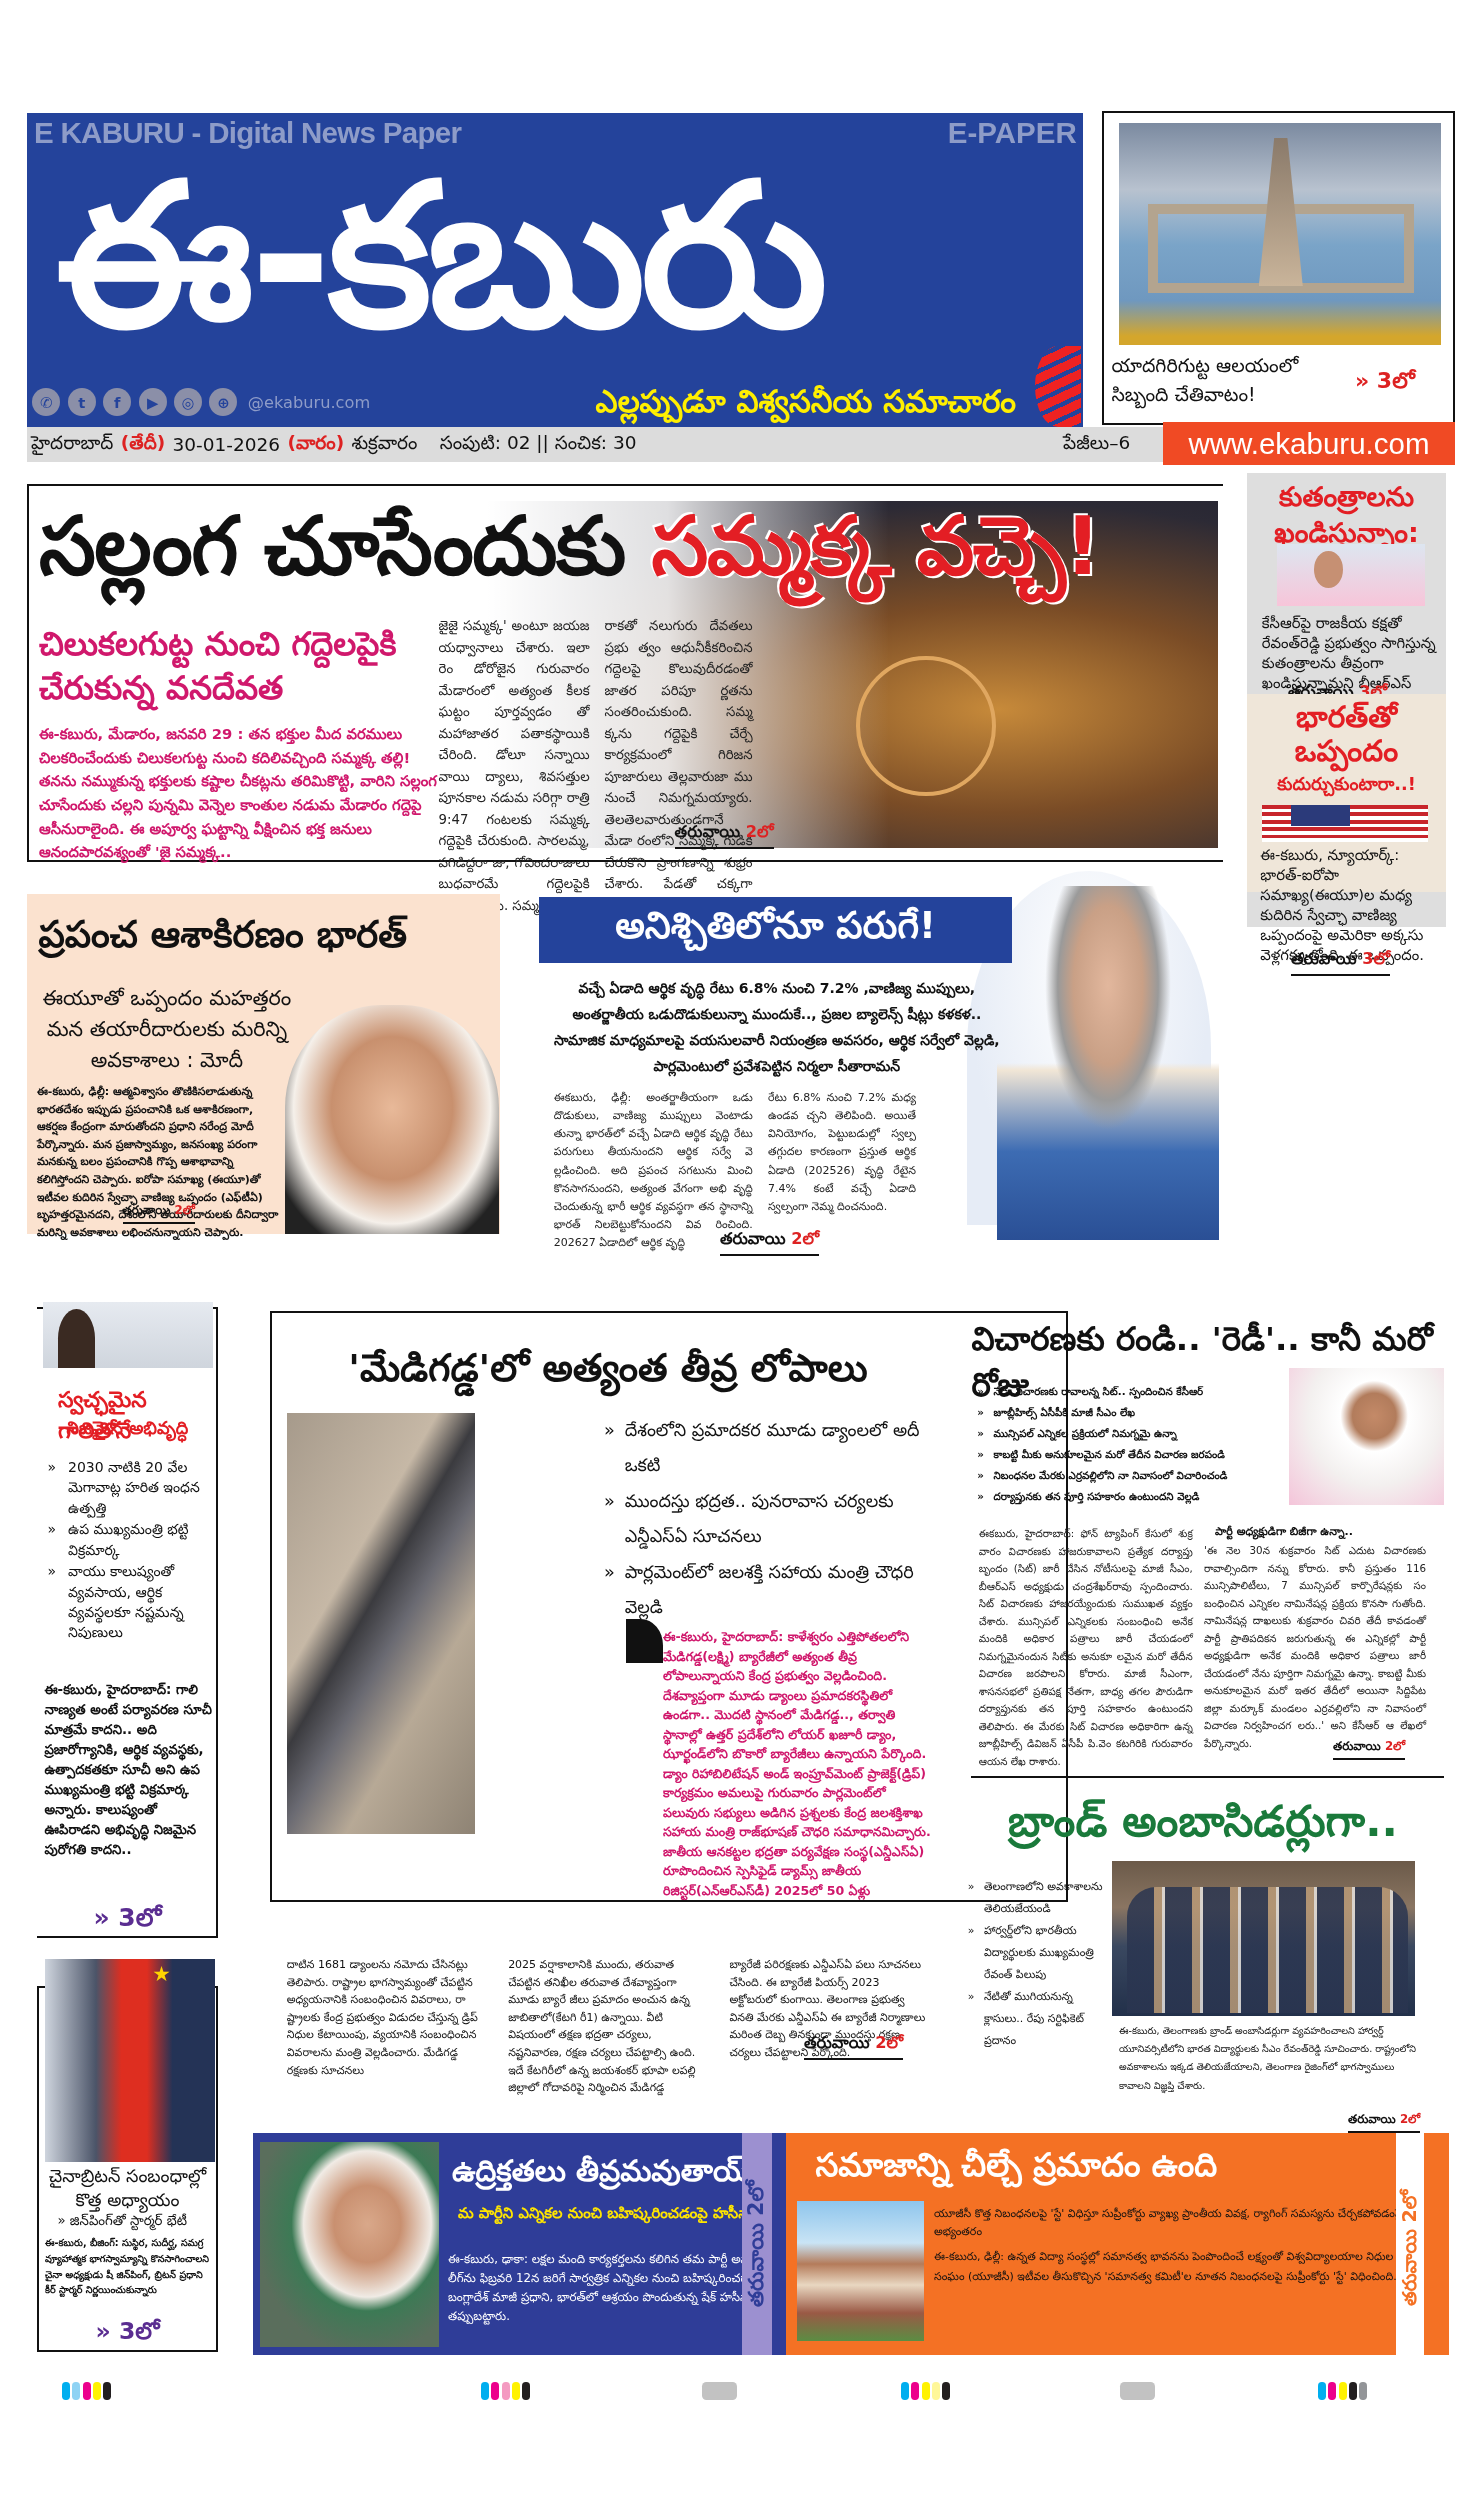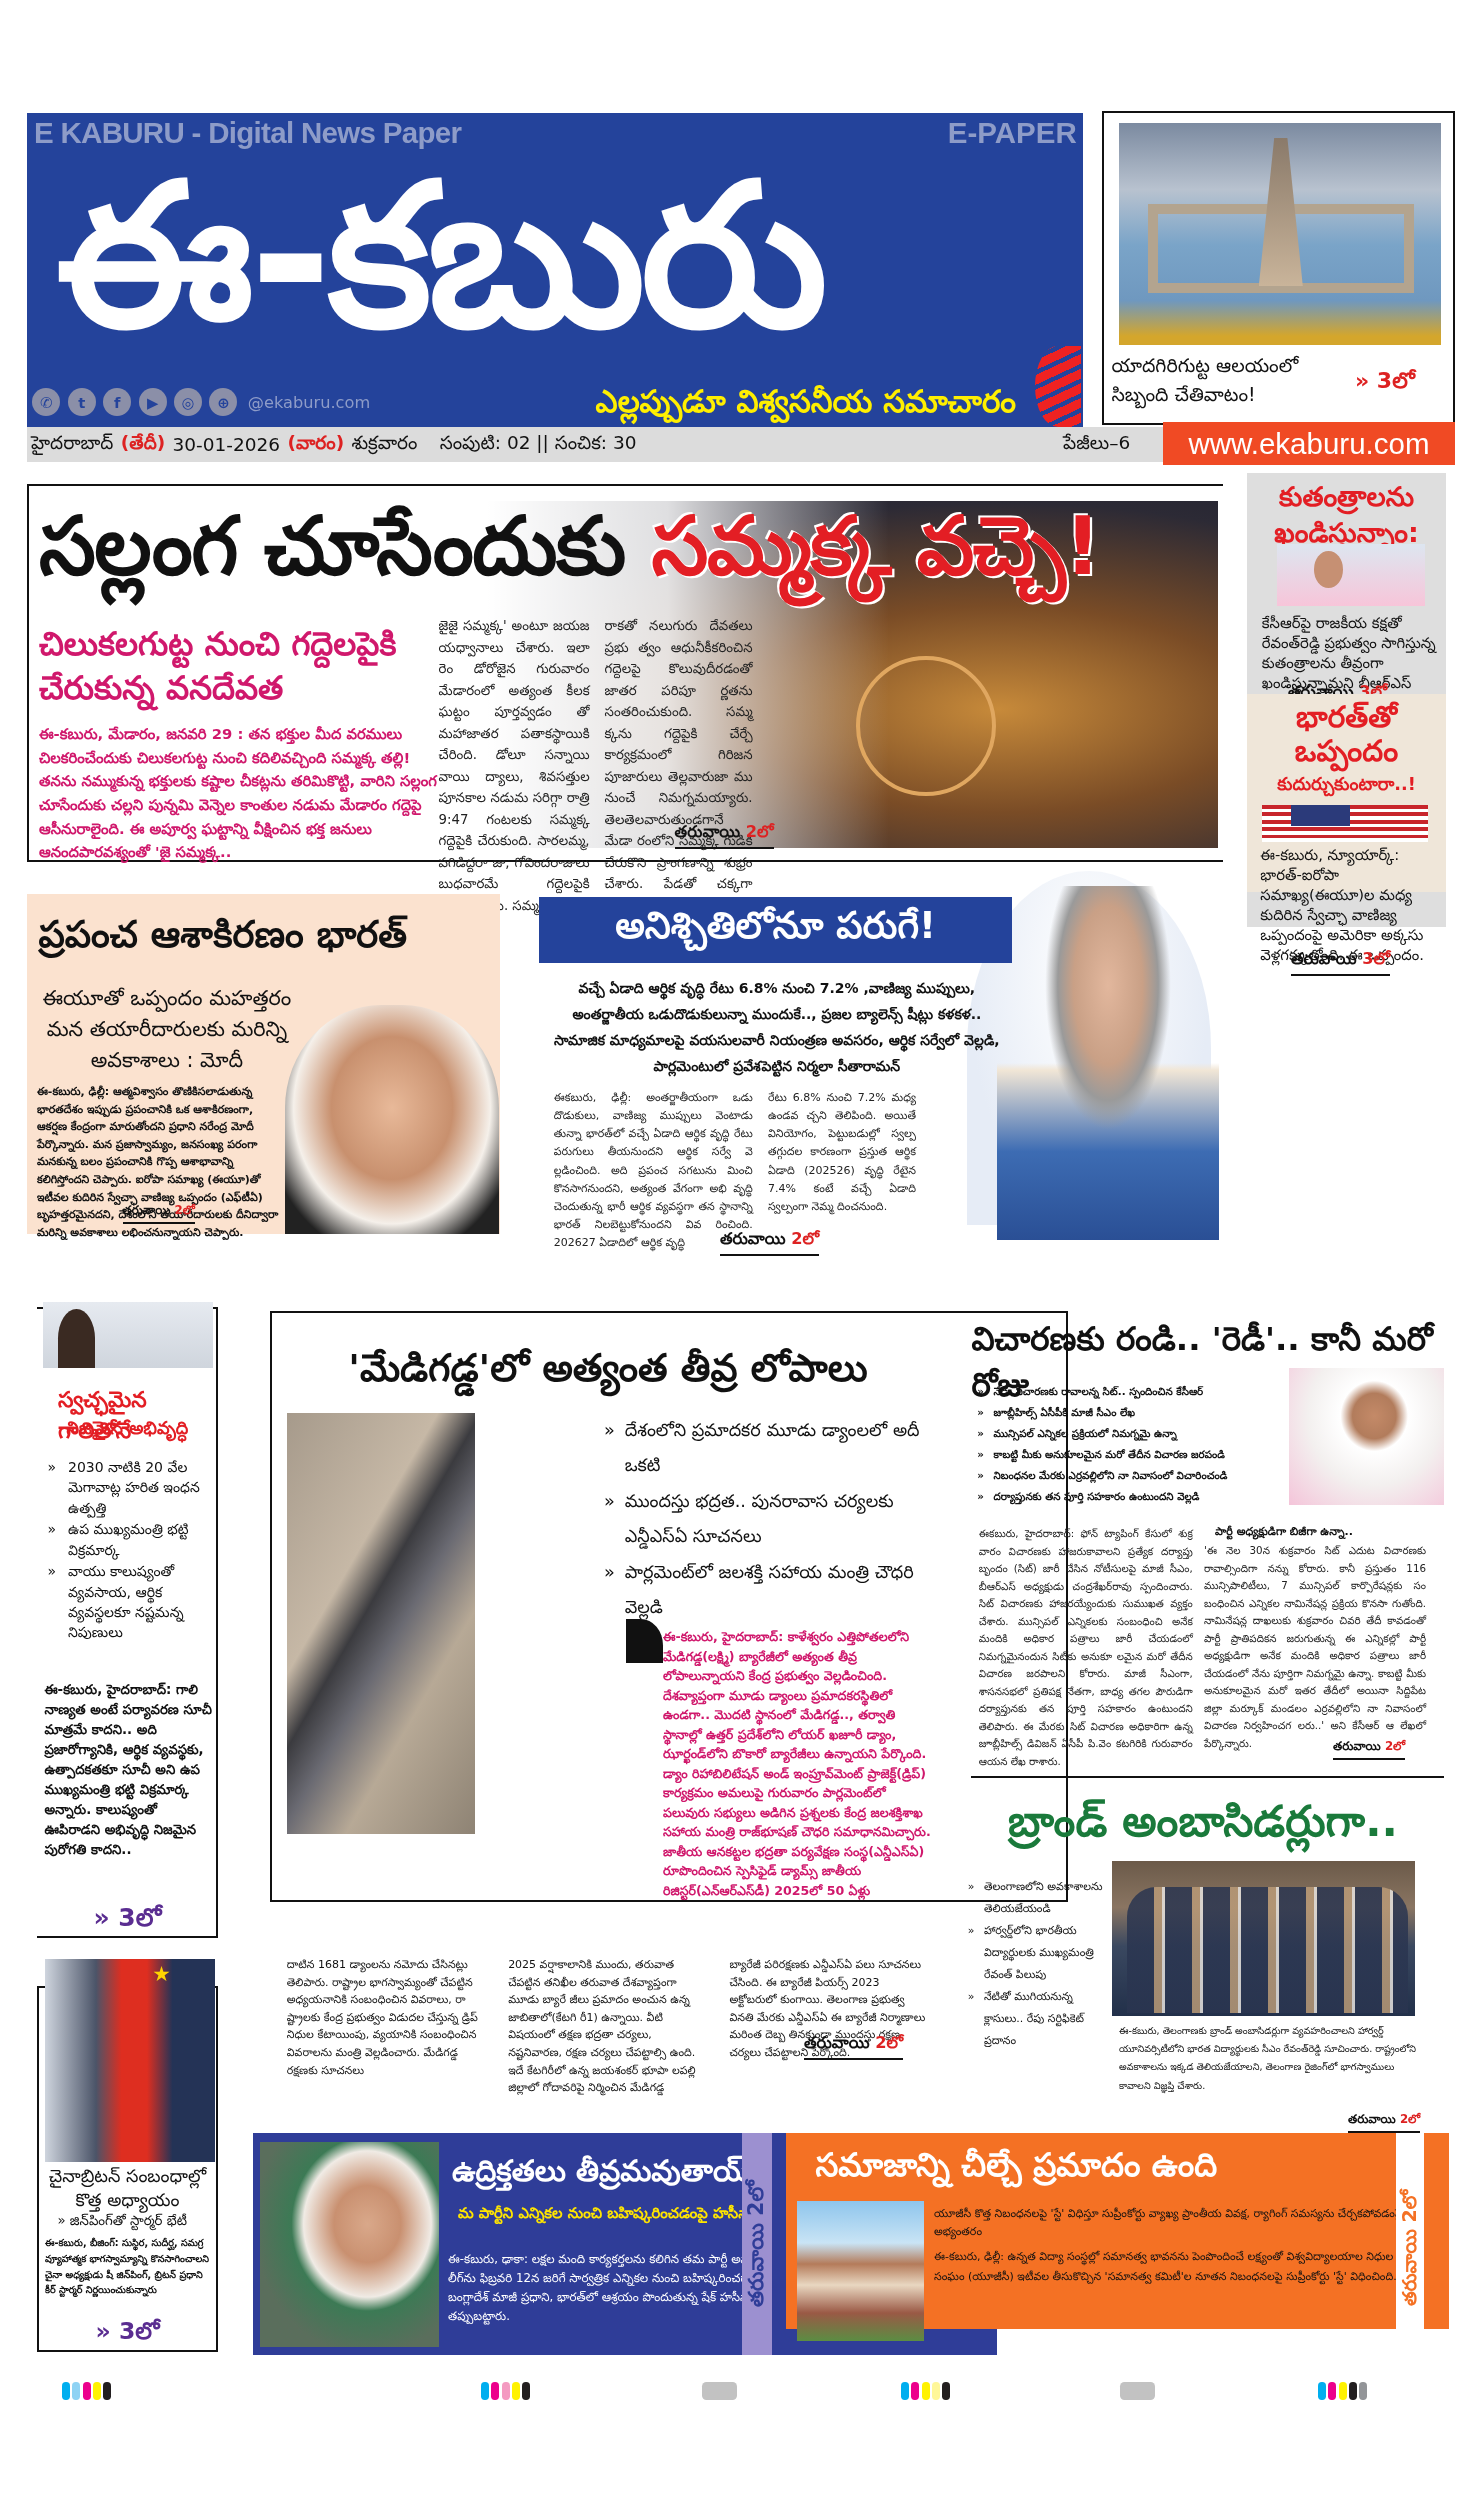--- a/index.html
+++ b/index.html
@@ -154,21 +154,21 @@
   #hasina { left: 253px; top: 2133px; width: 744px; height: 222px; background: #2f3d98; }
   #hasina-photo { left: 7.4px; top: 8.9px; width: 179px; height: 205px;
      background: radial-gradient(ellipse at 60% 40%, #d9a88a 0%, #c99070 22%, #f0ebe5 42%, #3c7a55 50%, #5a6e5c 75%); }
   #hasina-h { left: 199px; top: 20.7px; color: #fff; font-size: 29.5px; font-weight: bold; }
   #hasina-sub { left: 205px; top: 70px; color: #ffe500; font-size: 14.8px; font-weight: bold; line-height: 1.4; }
   #hasina-body { left: 195px; top: 117px; width: 347px; color: #fff; font-size: 11.8px; line-height: 1.6; }
   #hasina-tab { left: 742px; top: 2133px; width: 29.5px; height: 222px; background: #9c90d0; }
   #hasina-tab span { position: absolute; left: 0; top: 14.8px; width: 29.5px; height: 192px; writing-mode: vertical-rl; transform: rotate(180deg);
                      color: #2f3d98; font-size: 20.7px; font-weight: bold; text-align: center; }
 
-  #sc { left: 786px; top: 2133px; width: 663px; height: 196px; background: #f47124; }
+  #sc { left: 786px; top: 2133px; width: 663px; height: 222px; background: #f47124; }
   #sc-h { left: 29.5px; top: 13.3px; color: #fff; font-size: 32.5px; font-weight: bold; }
   #sc-photo { left: 11px; top: 68px; width: 127px; height: 140px;
      background: linear-gradient(180deg,#8ec5ec 0%,#c9e4f5 30%,#b47b5a 45%,#e9d7c1 60%,#9a5945 80%,#5b8d43 100%); }
   #sc-sub { left: 148px; top: 72px; width: 473px; color: #111; font-size: 11px; line-height: 1.6; }
   #sc-body { left: 148px; top: 114px; width: 473px; color: #111; font-size: 11px; line-height: 1.85; }
   #sc-tab { left: 1396px; top: 2133px; width: 28px; height: 235px; background: #fff; }
   #sc-tab span { position: absolute; left: 0; top: 22px; width: 28px; height: 185px; writing-mode: vertical-rl; transform: rotate(180deg);
                  color: #f47124; font-size: 19px; font-weight: bold; text-align: center; }
 
   

